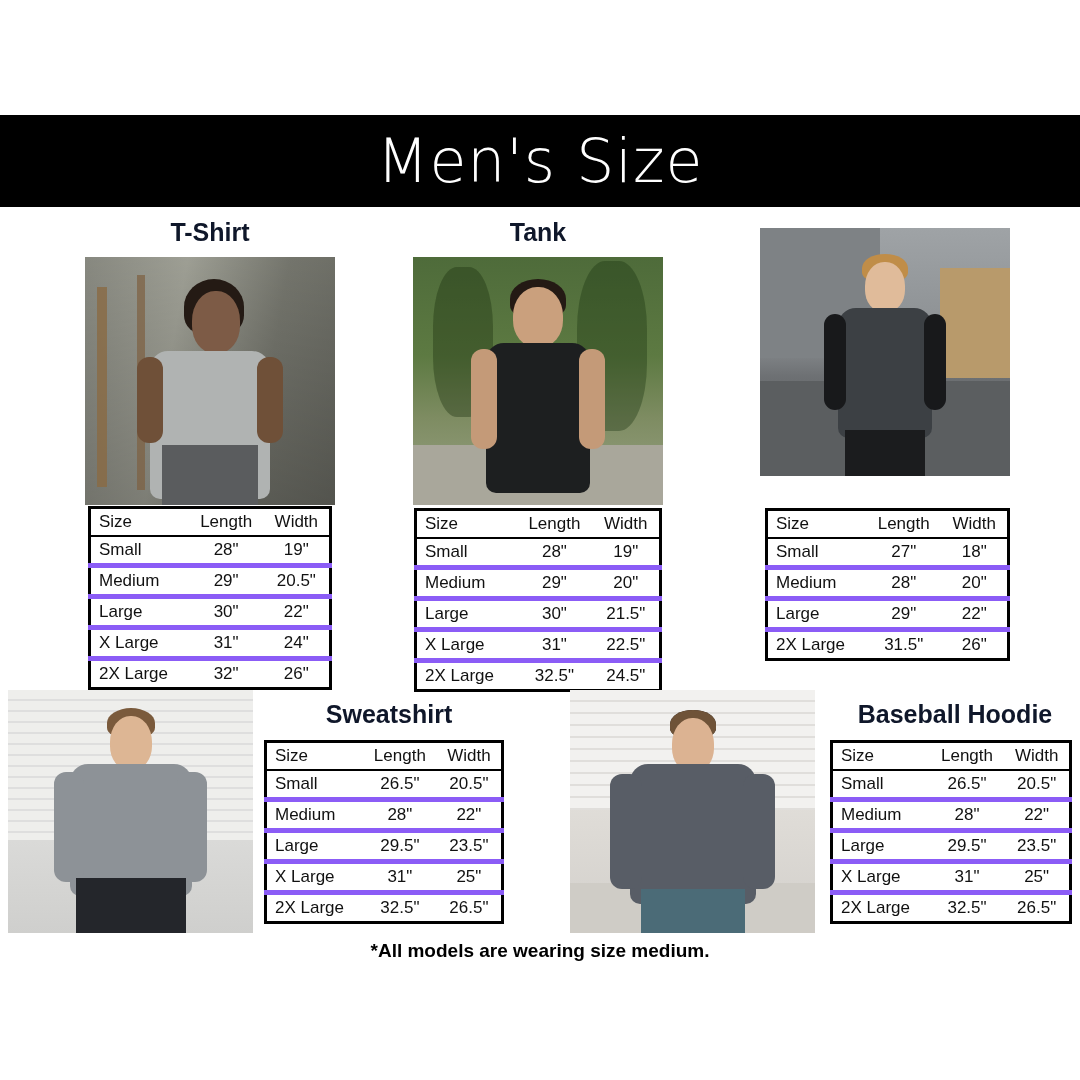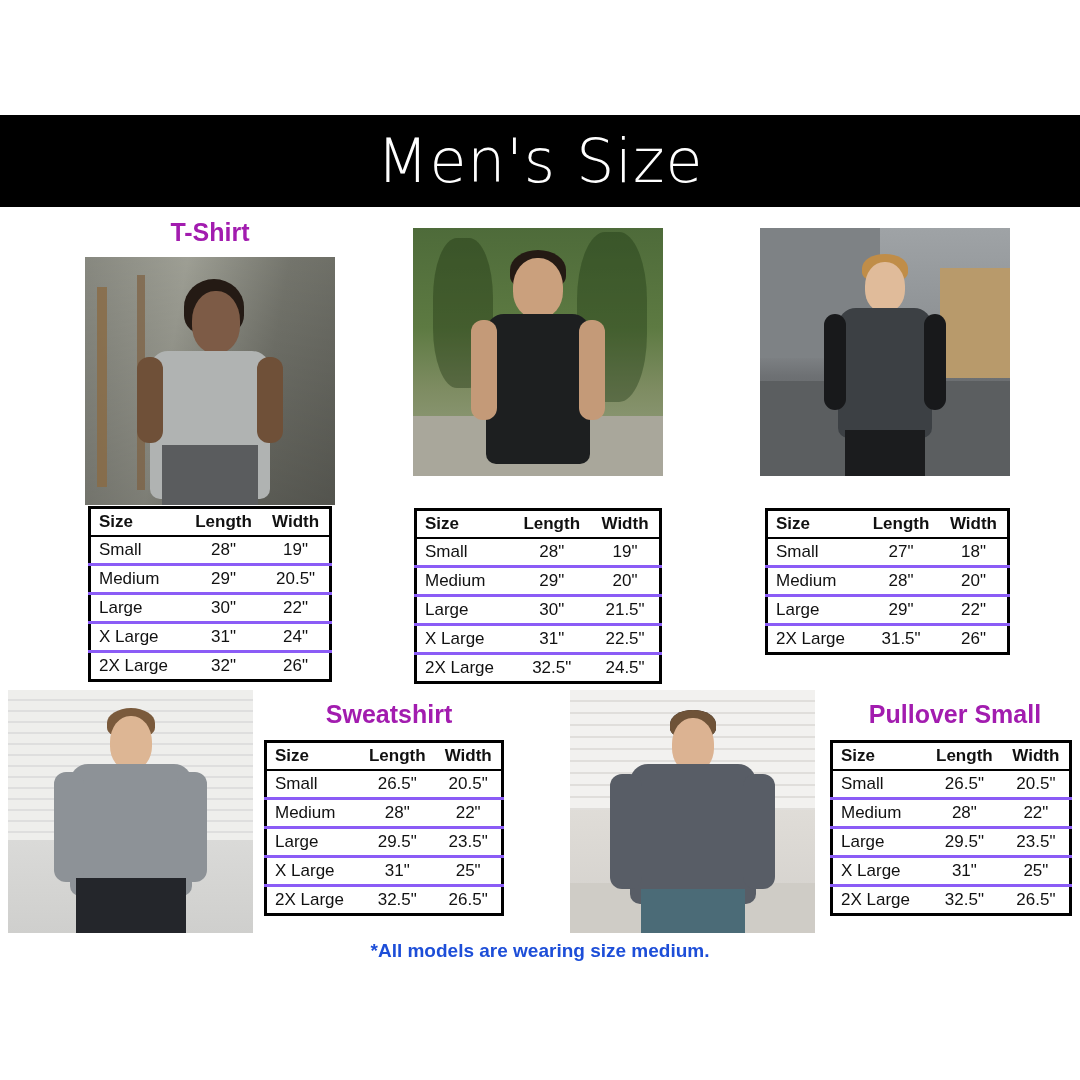--- a/index.html
+++ b/index.html
@@ -37,21 +37,21 @@
   }
 
   
   .product {
     position: absolute;
   }
   .product-title {
     font-size: 25px;
     font-weight: bold;
     text-align: center;
-    color: #a21caf;
+    color: #0f172a;
   }
 
   
   .photo {
     position: relative;
     overflow: hidden;
     background: #b9bcbb;
   }
   .photo .bg {
     position: absolute;
@@ -96,41 +96,41 @@
     font-size: 17px;
   }
   table.size-table th,
   table.size-table td {
     padding: 3px 6px;
     text-align: center;
     font-weight: normal;
     white-space: nowrap;
   }
   table.size-table thead th {
-    font-weight: bold;
+    font-weight: normal;
     border-bottom: 2px solid #000000;
   }
   table.size-table td.size-col,
   table.size-table th.size-col {
     text-align: left;
     padding-left: 8px;
   }
   table.size-table tbody tr + tr td {
-    border-top: 3px solid #8b5cf6;
+    border-top: 5px solid #8b5cf6;
   }
 
   .footnote {
     position: absolute;
     width: 1080px;
     left: 0;
     top: 940px;
     text-align: center;
     font-size: 19px;
     font-weight: bold;
-    color: #1d4ed8;
+    color: #000000;
   }
 </style>
 </head>
 <body>
 
 <div class="banner">
   <div class="banner-title">Men's Size</div>
 </div>
 
 <div class="product" style="left:80px; top:218px; width:260px;">
@@ -181,20 +181,21 @@
       <tr>
         <td class="size-col">2X Large</td>
         <td>32"</td>
         <td>26"</td>
       </tr>
     </tbody>
   </table>
 </div>
 
 <div class="product" style="left:408px; top:218px; width:260px;">
+  <div class="product-title">Tank</div>
 
   <div class="photo" style="width:250px; height:248px; margin-top:10px; margin-left:5px;">
     <div class="bg" style="background:linear-gradient(180deg,#4e6b3a 0%,#5d7a42 40%,#7e8c62 65%,#9aa387 100%);"></div>
     <div style="position:absolute;left:0;bottom:0;width:250px;height:60px;background:#a9a79b;"></div>
     <div style="position:absolute;left:20px;top:10px;width:60px;height:150px;background:rgba(20,40,10,.35);border-radius:40%;"></div>
     <div style="position:absolute;right:16px;top:4px;width:70px;height:170px;background:rgba(20,45,12,.35);border-radius:40%;"></div>
     <div class="hair" style="width:56px;height:40px;top:22px;"></div>
     <div class="head" style="width:50px;height:60px;top:30px;background:#caa07d;"></div>
     <div class="torso" style="width:104px;height:150px;top:86px;background:#1d1f20;"></div>
     <div class="arm" style="left:58px;top:92px;width:26px;height:100px;background:#c49a78;"></div>
@@ -346,21 +347,21 @@
   <div class="hair" style="width:46px;height:28px;top:20px;background:#6f destroy;"></div>
   <div class="hair" style="width:46px;height:28px;top:20px;background:#6f5338;"></div>
   <div class="head" style="width:42px;height:54px;top:28px;background:#dcb392;"></div>
   <div class="torso" style="width:126px;height:140px;top:74px;background:#585d66;"></div>
   <div class="arm" style="left:40px;top:84px;width:32px;height:115px;background:#585d66;"></div>
   <div class="arm" style="right:40px;top:84px;width:32px;height:115px;background:#585d66;"></div>
   <div class="legs" style="width:104px;height:44px;bottom:0;background:#4b6b77;"></div>
 </div>
 
 <div class="product" style="left:830px; top:700px; width:250px;">
-  <div class="product-title">Pullover Small</div>
+  <div class="product-title">Baseball Hoodie</div>
 
   <table class="size-table" style="position:absolute; left:0px; top:40px; width:242px;">
     <thead>
       <tr>
         <th class="size-col">Size</th>
         <th>Length</th>
         <th>Width</th>
       </tr>
     </thead>
     <tbody>

